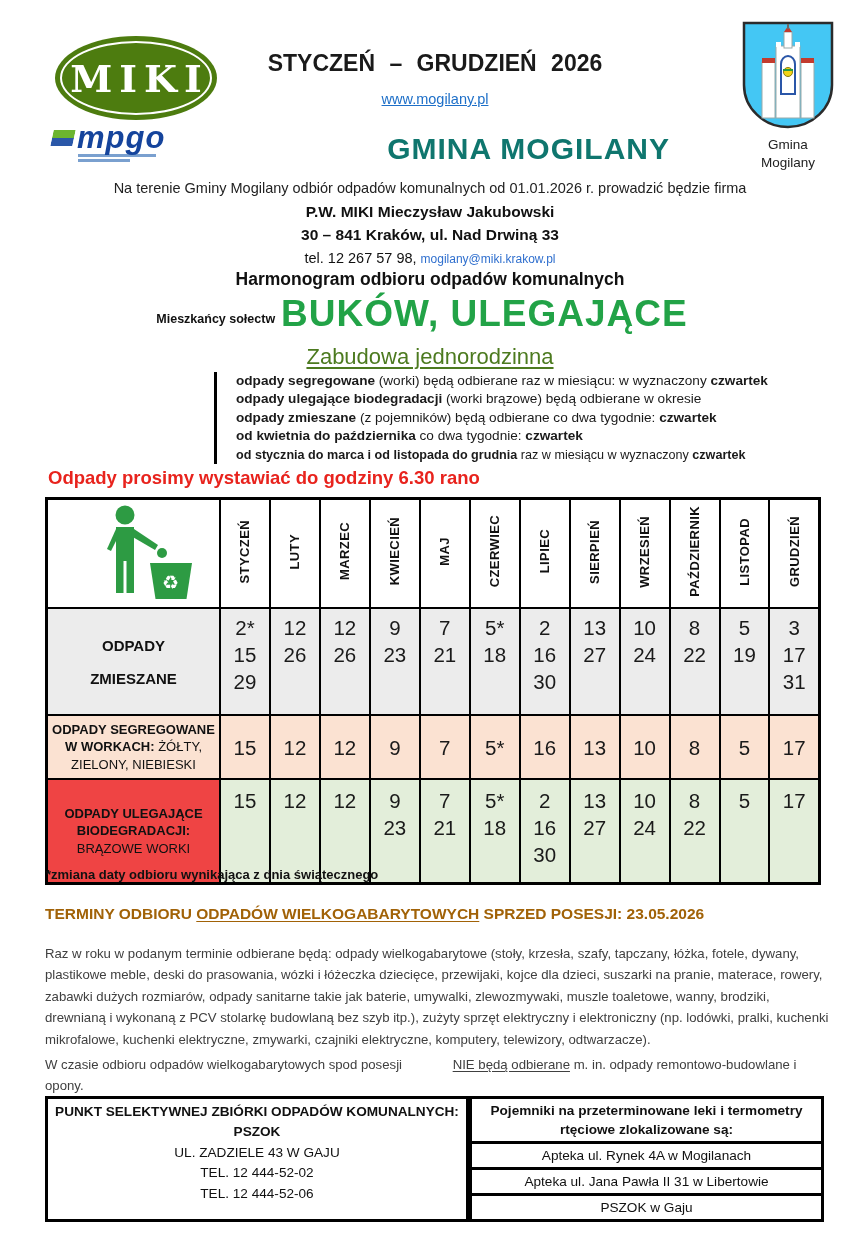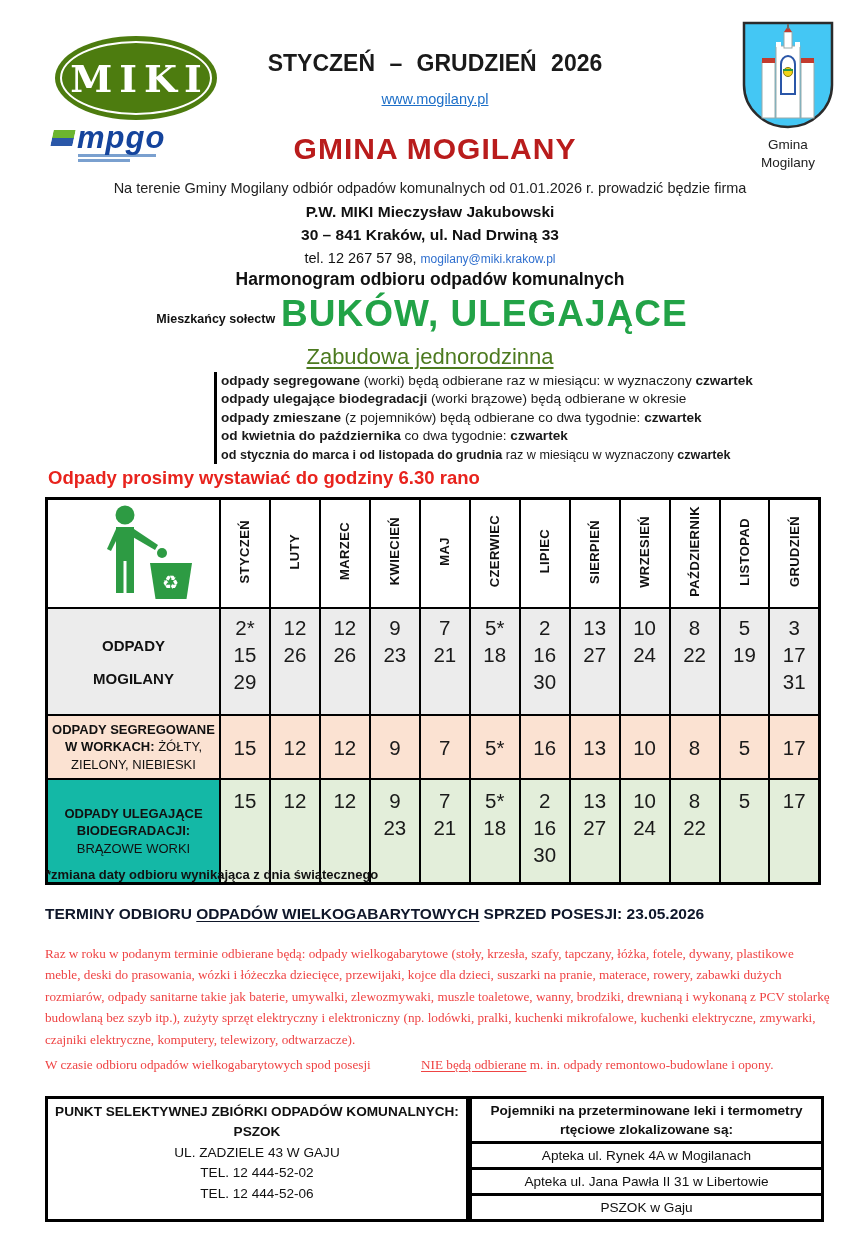--- a/index.html
+++ b/index.html
@@ -19,35 +19,35 @@
   .crest-caption{font-size:13.5px;line-height:18px;color:#222;margin-top:2px;}
   .mpgo-logo{position:absolute;left:52px;top:124px;width:160px;}
   .mpgo-row{display:flex;align-items:flex-start;}
   .mpgo-flag{width:22px;height:16px;margin-top:6px;margin-right:3px;position:relative;overflow:hidden;transform:skewX(-12deg);}
   .mpgo-flag::before{content:"";position:absolute;left:0;top:0;width:100%;height:8px;background:#6cb52f;}
   .mpgo-flag::after{content:"";position:absolute;left:0;top:8px;width:100%;height:8px;background:#2a57a8;}
   .mpgo-text{font-size:31px;font-weight:bold;font-style:italic;color:#15449c;letter-spacing:1px;line-height:28px;}
   .mpgo-sub{margin-left:26px;margin-top:2px;}
   .mpgo-sub i{display:block;height:3px;background:#7aa0cf;margin-bottom:2px;}
   .mpgo-sub i:first-child{width:78px;} .mpgo-sub i:last-child{width:52px;}
-  .gmina-title{position:absolute;left:200px;top:132px;width:470px;text-align:center;
-               font-size:30px;font-weight:bold;color:#b91c1c;letter-spacing:1px;}
+  .gmina-title{position:absolute;left:200px;top:132px;width:470px;text-align:right;
+               font-size:30px;font-weight:bold;color:#0f766e;letter-spacing:1px;}
   .intro{position:absolute;left:30px;top:180px;width:800px;text-align:center;font-size:14.5px;color:#222;}
   .company-name{position:absolute;left:30px;top:203px;width:800px;text-align:center;font-size:15.5px;font-weight:bold;}
   .company-address{position:absolute;left:30px;top:226px;width:800px;text-align:center;font-size:15.5px;font-weight:bold;}
   .company-contact{position:absolute;left:30px;top:250px;width:800px;text-align:center;font-size:14.5px;}
   .company-contact a{font-size:12px;color:#2f6fce;text-decoration:none;}
   .schedule-heading{position:absolute;left:30px;top:269px;width:800px;text-align:center;font-size:17.5px;font-weight:bold;}
   .residents-row{position:absolute;left:0;top:294px;width:844px;display:flex;justify-content:center;align-items:flex-end;}
   .residents-prefix{font-size:12.5px;font-weight:bold;margin-right:6px;margin-bottom:8px;}
   .villages{font-size:37px;font-weight:bold;color:#22a347;letter-spacing:1px;line-height:40px;}
   .building-type{position:absolute;left:30px;top:344px;width:800px;text-align:center;
                  font-size:22px;color:#4c7a1f;text-decoration:underline;text-underline-offset:3px;}
   
-  .rules{position:absolute;left:214px;top:372px;width:575px;border-left:3px solid #000;padding-left:4px;}
+  .rules{position:absolute;left:214px;top:372px;width:575px;border-left:3px solid #000;padding-left:19px;}
   .rule-line{font-size:13.6px;line-height:18.4px;color:#1a1a1a;}
   .rule-line:last-child{font-size:12.6px;}
   .rule-line b{font-weight:bold;}
   .notice{position:absolute;left:48px;top:467px;font-size:18.5px;font-weight:bold;color:#e8231d;}
 
   
   table.schedule{position:absolute;left:45px;top:497px;width:776px;border-collapse:collapse;table-layout:fixed;
                  border:3px solid #000;}
   table.schedule td,table.schedule th{border:2px solid #000;padding:0;text-align:center;vertical-align:middle;}
   th.icon-cell{width:171px;height:107px;background:#fff;}
@@ -60,23 +60,23 @@
   tr.r1 td{height:62px;vertical-align:middle;}
   tr.r2 td{height:95px;vertical-align:top;}
   tr.r2 td.date-cell{padding-top:7px;}
   td.row-label{vertical-align:middle !important;padding:2px 4px;}
   tr.r0 td.row-label{font-size:15px;font-weight:bold;line-height:33px;white-space:pre-line;}
   tr.r1 td.row-label,tr.r2 td.row-label{font-size:13px;line-height:17.5px;}
   tr.r1 td.row-label b,tr.r2 td.row-label b{font-weight:bold;}
   .footnote{position:absolute;left:46px;top:867px;font-size:13px;font-weight:bold;color:#111;}
 
   
-  .terminy{position:absolute;left:45px;top:905px;width:784px;font-size:15.5px;font-weight:bold;color:#0f172a;}
+  .terminy{position:absolute;left:45px;top:905px;width:784px;font-size:15.5px;font-weight:bold;color:#a16207;}
   .terminy .u{text-decoration:underline;text-underline-offset:2px;}
-  .para{position:absolute;left:45px;width:786px;font-size:13.2px;line-height:21.4px;color:#ef4444;font-family:Liberation Serif, serif;}
+  .para{position:absolute;left:45px;width:786px;font-size:13.2px;line-height:21.4px;color:#404040;}
   .para1{top:943px;}
   .para2{top:1054px;}
   .para .u{text-decoration:underline;text-underline-offset:2px;padding-left:47px;}
 
   
   .bottom-row{position:absolute;left:45px;top:1096px;width:807px;display:flex;align-items:stretch;}
   .pszok-box{width:424px;border:3px solid #000;box-sizing:border-box;text-align:center;padding:3px 4px 4px;}
   .pszok-line{font-size:13.6px;line-height:20.4px;}
   .pszok-line.bold{font-weight:bold;}
   table.pharmacy{width:355px;border-collapse:collapse;table-layout:fixed;}
@@ -188,21 +188,21 @@
           <th class="month-cell"><span class="month-vert">SIERPIEŃ</span></th>
           <th class="month-cell"><span class="month-vert">WRZESIEŃ</span></th>
           <th class="month-cell"><span class="month-vert">PAŹDZIERNIK</span></th>
           <th class="month-cell"><span class="month-vert">LISTOPAD</span></th>
           <th class="month-cell"><span class="month-vert">GRUDZIEŃ</span></th>
         </tr>
     </thead>
     <tbody id="schedule-body">
         <tr class="r0">
           <td class="row-label" style="background: rgb(236, 236, 236);"><b>ODPADY
-MOGILANY</b></td>
+ZMIESZANE</b></td>
           <td class="date-cell" style="background: rgb(236, 236, 236);">
             <div>2*</div>
             <div>15</div>
             <div>29</div>
           </td>
           <td class="date-cell" style="background: rgb(236, 236, 236);">
             <div>12</div>
             <div>26</div>
           </td>
           <td class="date-cell" style="background: rgb(236, 236, 236);">
@@ -281,21 +281,21 @@
             <div>8</div>
           </td>
           <td class="date-cell" style="background: rgb(251, 226, 210);">
             <div>5</div>
           </td>
           <td class="date-cell" style="background: rgb(251, 226, 210);">
             <div>17</div>
           </td>
         </tr>
         <tr class="r2">
-          <td class="row-label" style="background: #14b8a6;"><b>ODPADY ULEGAJĄCE BIODEGRADACJI:</b> BRĄZOWE WORKI</td>
+          <td class="row-label" style="background: #ef4444;"><b>ODPADY ULEGAJĄCE BIODEGRADACJI:</b> BRĄZOWE WORKI</td>
           <td class="date-cell" style="background: rgb(227, 238, 218);">
             <div>15</div>
           </td>
           <td class="date-cell" style="background: rgb(227, 238, 218);">
             <div>12</div>
           </td>
           <td class="date-cell" style="background: rgb(227, 238, 218);">
             <div>12</div>
           </td>
           <td class="date-cell" style="background: rgb(227, 238, 218);">

